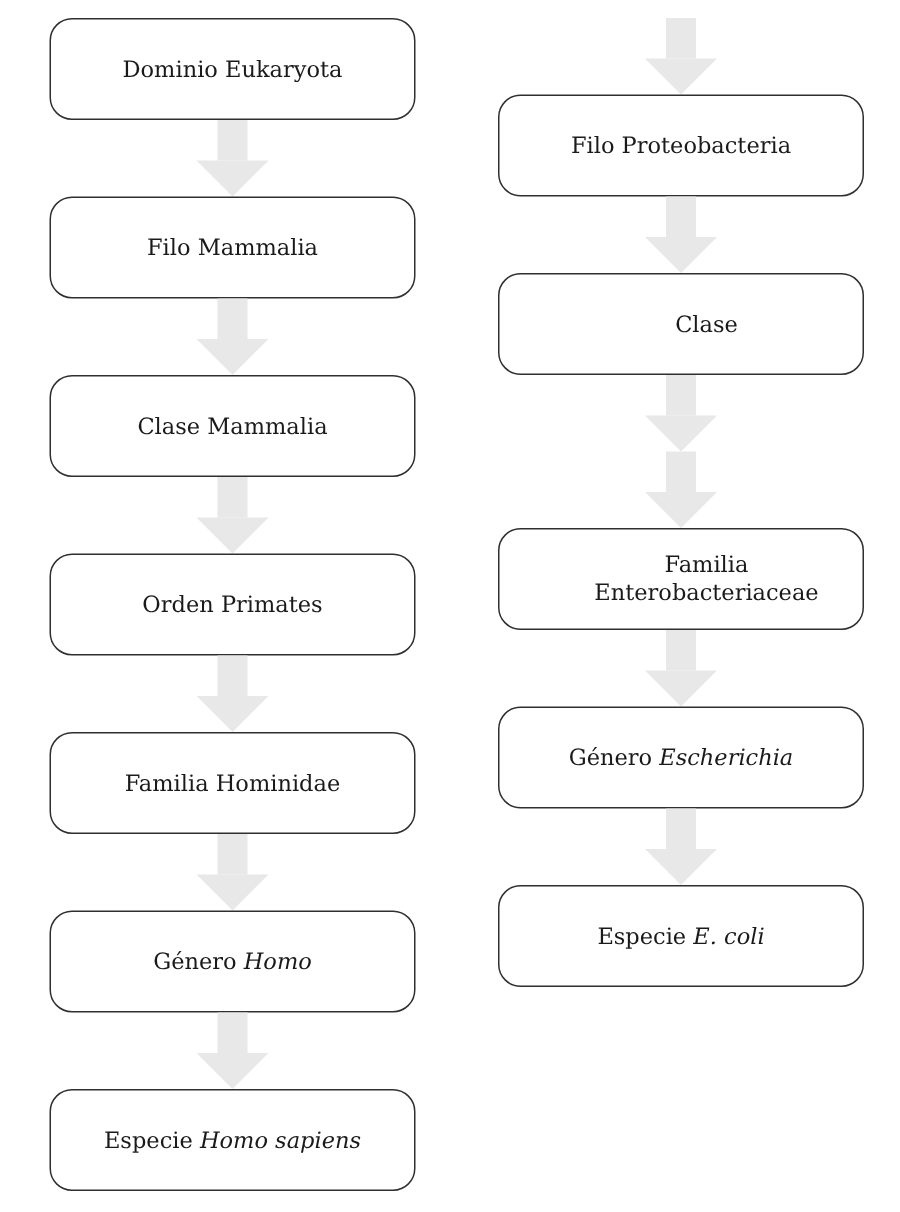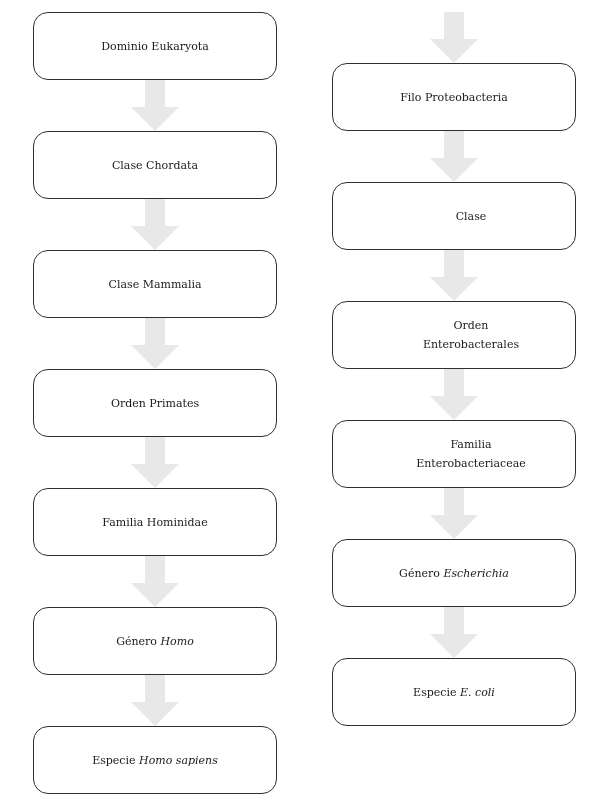--- a/index.html
+++ b/index.html
@@ -33,21 +33,21 @@
   .node {
     width: 100%;
     height: 68px;
     background: var(--box-fill);
     border: 1px solid var(--box-border);
     border-radius: 15px;
     display: flex;
     align-items: center;
     justify-content: center;
     text-align: center;
-    font-size: 11px;
+    font-size: 15px;
     line-height: 19px;
   }
   .node .label { display: block; }
   .node .line { display: block; margin-left: 34px; }
   .node i { font-style: italic; }
   .arrow {
     height: 51px;
     display: flex;
     flex-direction: column;
     align-items: center;
@@ -74,21 +74,21 @@
 
     <div class="node">
       <span class="label">Dominio Eukaryota</span>
     </div>
     <div class="arrow">
       <div class="shaft"></div>
       <div class="head"></div>
     </div>
 
     <div class="node">
-      <span class="label">Clase Chordata</span>
+      <span class="label">Filo Mammalia</span>
     </div>
     <div class="arrow">
       <div class="shaft"></div>
       <div class="head"></div>
     </div>
 
     <div class="node">
       <span class="label">Clase Mammalia</span>
     </div>
     <div class="arrow">
@@ -144,26 +144,20 @@
     <div class="node">
       <span class="label">
           <span class="line">Clase</span>
         </span>
     </div>
     <div class="arrow">
       <div class="shaft"></div>
       <div class="head"></div>
     </div>
 
-    <div class="node">
-      <span class="label">
-          <span class="line">Orden</span>
-          <span class="line">Enterobacterales</span>
-        </span>
-    </div>
     <div class="arrow">
       <div class="shaft"></div>
       <div class="head"></div>
     </div>
 
     <div class="node">
       <span class="label">
           <span class="line">Familia</span>
           <span class="line">Enterobacteriaceae</span>
         </span>

